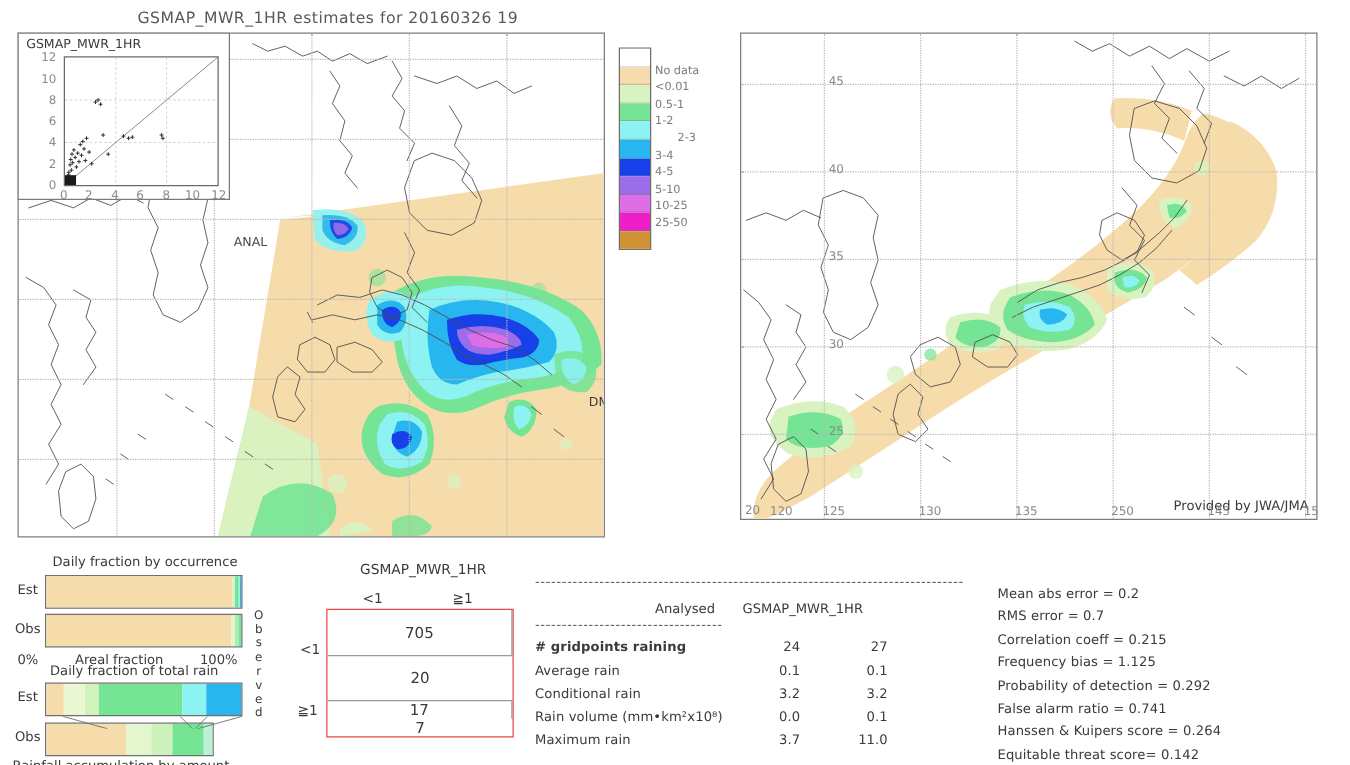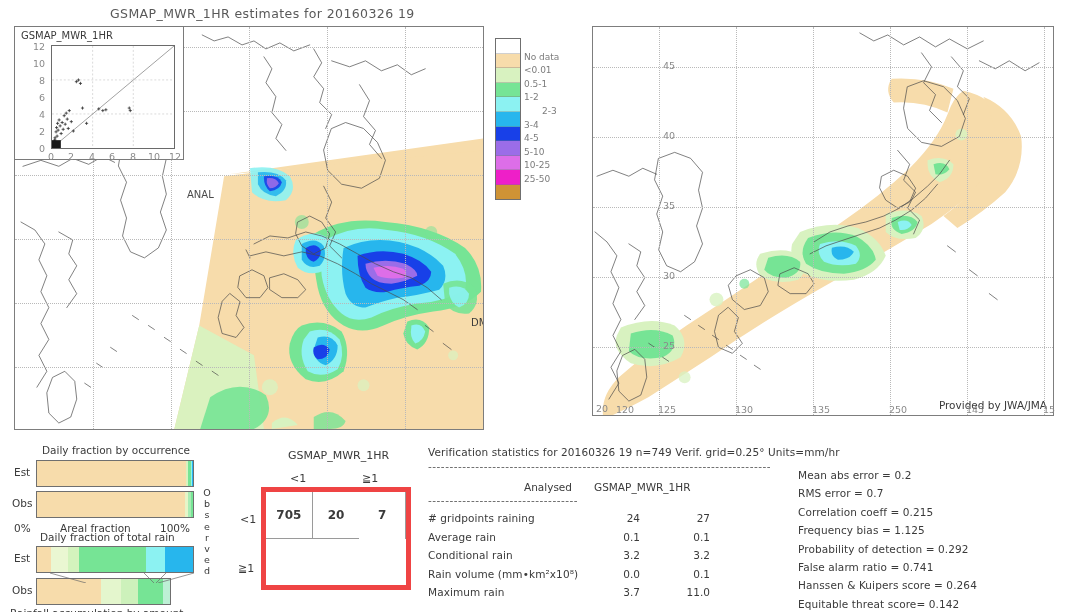--- a/index.html
+++ b/index.html
@@ -34,22 +34,22 @@
   .diag{position:absolute;left:0;top:0;width:100%;height:100%;}
 
   
   .barwrap{position:absolute;}
   .bar{position:absolute;height:27px;border:1px solid #6f6f6f;box-sizing:border-box;display:flex;overflow:hidden;}
   .bar span{display:block;height:100%;}
   .barttl{position:absolute;font-size:10.5px;color:#3a3a3a;white-space:nowrap;}
   .barside{position:absolute;font-size:10.5px;color:#3a3a3a;}
 
   
-  .ctab{position:absolute;border:5px solid #ef4444;box-sizing:border-box;
-        display:grid;grid-template-columns:1fr 1fr 1fr;grid-template-rows:1fr 1fr;font-weight:bold;}
+  .ctab{position:absolute;border:1px solid #ef4444;box-sizing:border-box;
+        display:grid;grid-template-columns:1fr;grid-template-rows:1fr 1fr;}
   .ctab .cell{display:flex;align-items:center;justify-content:center;font-size:12px;color:#3a3a3a;
               border-right:1px solid #9a9a9a;border-bottom:1px solid #9a9a9a;box-sizing:border-box;}
   .ctab .cell:nth-child(2),.ctab .cell:nth-child(4){border-right:none;}
   .ctab .cell:nth-child(3),.ctab .cell:nth-child(4){border-bottom:none;}
   .vstack{position:absolute;display:flex;flex-direction:column;align-items:center;
           font-size:9.5px;line-height:11.2px;color:#3a3a3a;}
 
   
   .stat{position:absolute;font-size:10.5px;color:#3a3a3a;white-space:nowrap;letter-spacing:.1px;}
   .dash{position:absolute;font-size:10.5px;color:#5a5a5a;white-space:nowrap;letter-spacing:.5px;}
@@ -479,32 +479,32 @@
       <div>e</div>
       <div>d</div>
     </div>
 
   <div class="lbl" style="left:240px;top:513px;font-size:11px;">&lt;1</div>
   <div class="lbl" style="left:238px;top:562px;font-size:11px;">≧1</div>
 
   <div class="ctab" style="left:261px;top:487px;width:150px;height:103px;">
     <div class="cell">705</div>
     <div class="cell">20</div>
+    <div class="cell">17</div>
     <div class="cell">7</div>
   </div>
 
-  <div class="stat" style="left:428px;top:446px;">Verification statistics for 20160326 19  n=749  Verif. grid=0.25°  Units=mm/hr</div>
   <div class="dash" style="left:428px;top:460px;width:630px;overflow:hidden;">--------------------------------------------------------------------------------</div>
 
   <div class="statcol" style="left:524px;top:481px;">Analysed</div>
   <div class="statcol" style="left:594px;top:481px;">GSMAP_MWR_1HR</div>
   <div class="dash" style="left:428px;top:494px;width:300px;overflow:hidden;">-----------------------------------</div>
 
   <div id="statrows">
-      <div class="stat" style="left: 428px; top: 512px;"># gridpoints raining</div>
+      <div class="stat" style="left: 428px; top: 512px; font-weight: bold;"># gridpoints raining</div>
       <div class="num" style="left: 600px; width: 40px; top: 512px;">24</div>
       <div class="num" style="left: 670px; width: 40px; top: 512px;">27</div>
       <div class="stat" style="left: 428px; top: 530.5px;">Average rain</div>
       <div class="num" style="left: 600px; width: 40px; top: 530.5px;">0.1</div>
       <div class="num" style="left: 670px; width: 40px; top: 530.5px;">0.1</div>
       <div class="stat" style="left: 428px; top: 549px;">Conditional rain</div>
       <div class="num" style="left: 600px; width: 40px; top: 549px;">3.2</div>
       <div class="num" style="left: 670px; width: 40px; top: 549px;">3.2</div>
       <div class="stat" style="left: 428px; top: 567.5px;">Rain volume (mm•km²x10⁸)</div>
       <div class="num" style="left: 600px; width: 40px; top: 567.5px;">0.0</div>

